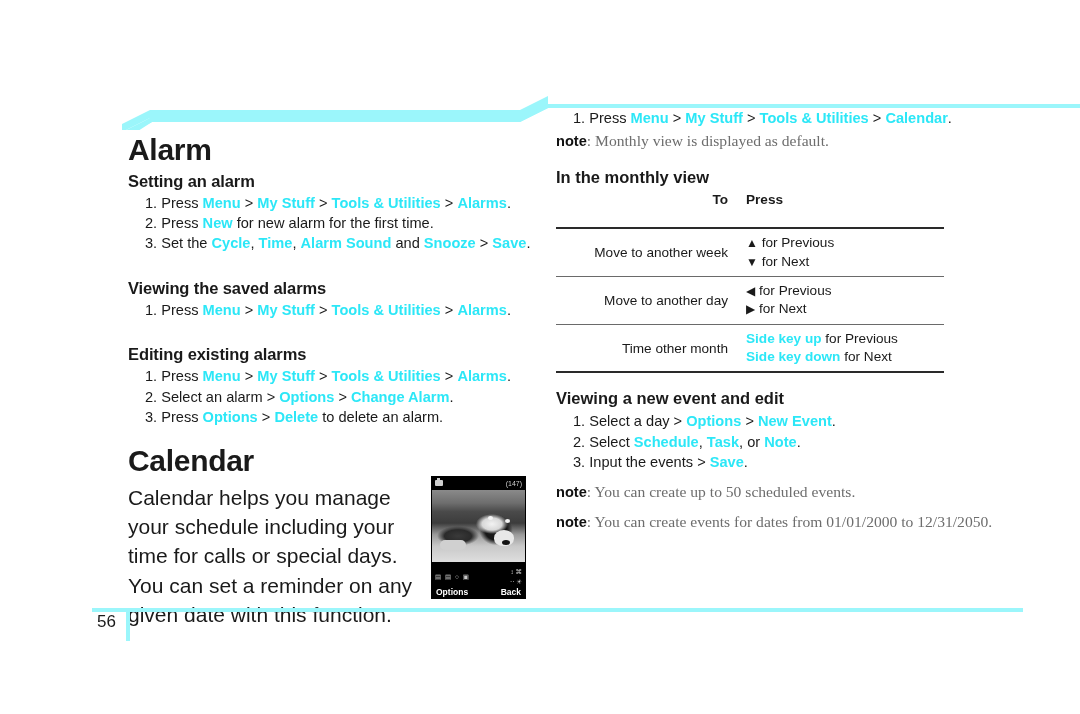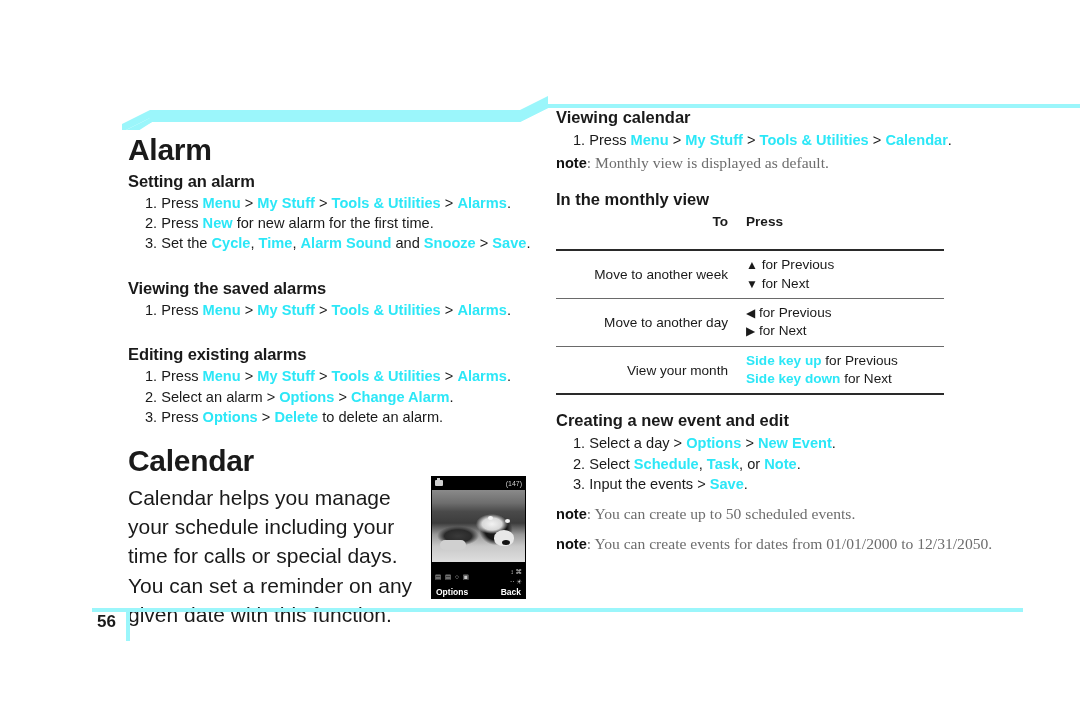--- a/index.html
+++ b/index.html
@@ -238,21 +238,21 @@
   .footer-tick {
     position: absolute;
     left: 126px; top: 608px;
     width: 4px; height: 33px;
     background: #9bf6fb;
   }
   .page-num {
     position: absolute;
     left: 97px; top: 612px;
     font-size: 17px;
-    font-weight: bold;
+    font-weight: normal;
     color: #1a1a1a;
   }
 </style>
 </head>
 <body>
 
 <div class="page">
 
   <svg class="header-deco" width="1080" height="130" viewBox="0 0 1080 130">
     <polygon points="122,136 150,118 518,118 546,104 1080,104 1080,108 548,108 520,122 152,122 124,140" fill="#9bf6fb"></polygon>
@@ -306,21 +306,20 @@
         <span>↕ ⌘</span><br>
         <span>·· ☀</span>
       </span>
       <span class="sk left">Options</span>
       <span class="sk right">Back</span>
     </div>
   </div>
 
   <div class="col-right">
 
-    <h2 class="rsection">Viewing calendar</h2>
     <ol class="steps" id="vc-steps">
         <li><span class="num">1. </span><span>Press </span><span class="kw">Menu</span><span> &gt; </span><span class="kw">My Stuff</span><span> &gt; </span><span class="kw">Tools &amp; Utilities</span><span> &gt; </span><span class="kw">Calendar</span><span>.</span></li>
       </ol>
     <p class="note">
       <b>note</b><span>: </span><span>Monthly view is displayed as default.</span>
     </p>
 
     <h2 class="rsection spaced">In the monthly view</h2>
 
     <table class="keytable">
@@ -339,30 +338,30 @@
             </td>
           </tr>
           <tr class="datarow">
             <td class="to">Move to another day</td>
             <td class="press">
               <div><span class="arrow">◀</span><span> for Previous</span></div>
               <div><span class="arrow">▶</span><span> for Next</span></div>
             </td>
           </tr>
           <tr class="datarow last">
-            <td class="to">View your month</td>
+            <td class="to">Time other month</td>
             <td class="press">
               <div><span class="kw">Side key up</span><span> for Previous</span></div>
               <div><span class="kw">Side key down</span><span> for Next</span></div>
             </td>
           </tr>
         </tbody>
     </table>
 
-    <h2 class="rsection spaced">Creating a new event and edit</h2>
+    <h2 class="rsection spaced">Viewing a new event and edit</h2>
     <ol class="steps" id="ne-steps">
         <li><span class="num">1. </span><span>Select a day &gt; </span><span class="kw">Options</span><span> &gt; </span><span class="kw">New Event</span><span>.</span></li>
         <li><span class="num">2. </span><span>Select </span><span class="kw">Schedule</span><span>, </span><span class="kw">Task</span><span>, or </span><span class="kw">Note</span><span>.</span></li>
         <li><span class="num">3. </span><span>Input the events &gt; </span><span class="kw">Save</span><span>.</span></li>
       </ol>
 
     <p class="note gap">
       <b>note</b><span>: </span><span>You can create up to 50 scheduled events.</span>
     </p>
     <p class="note gap">

